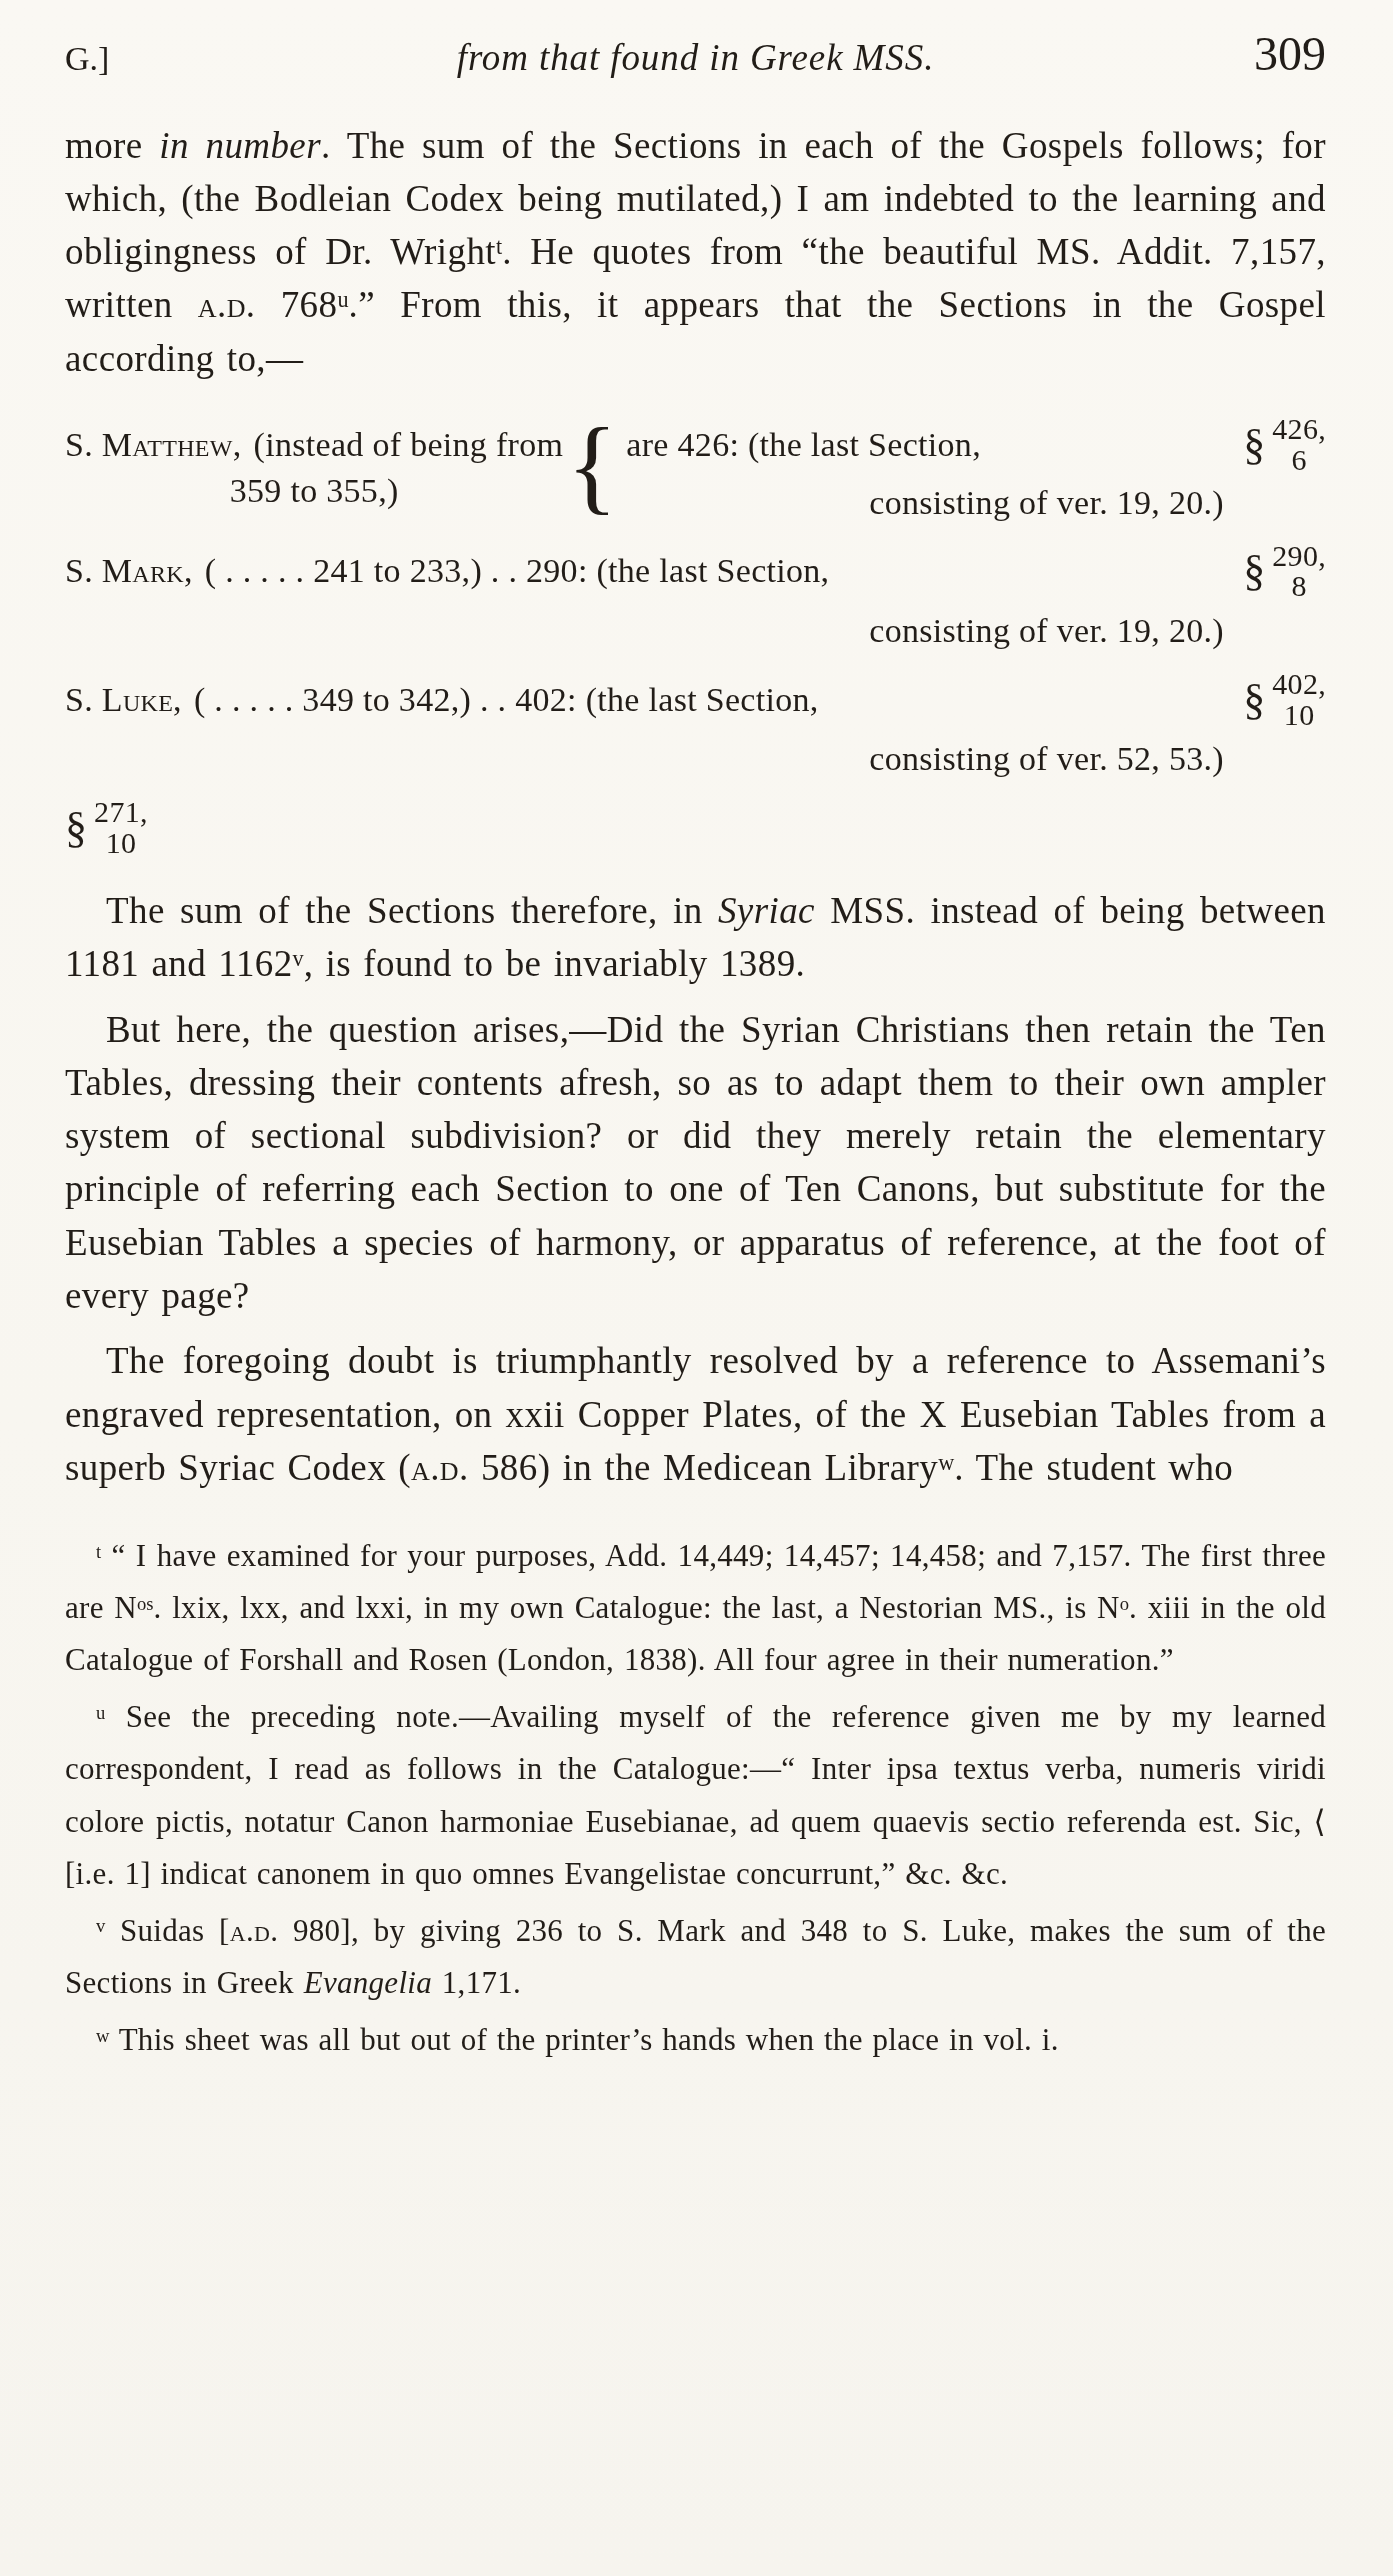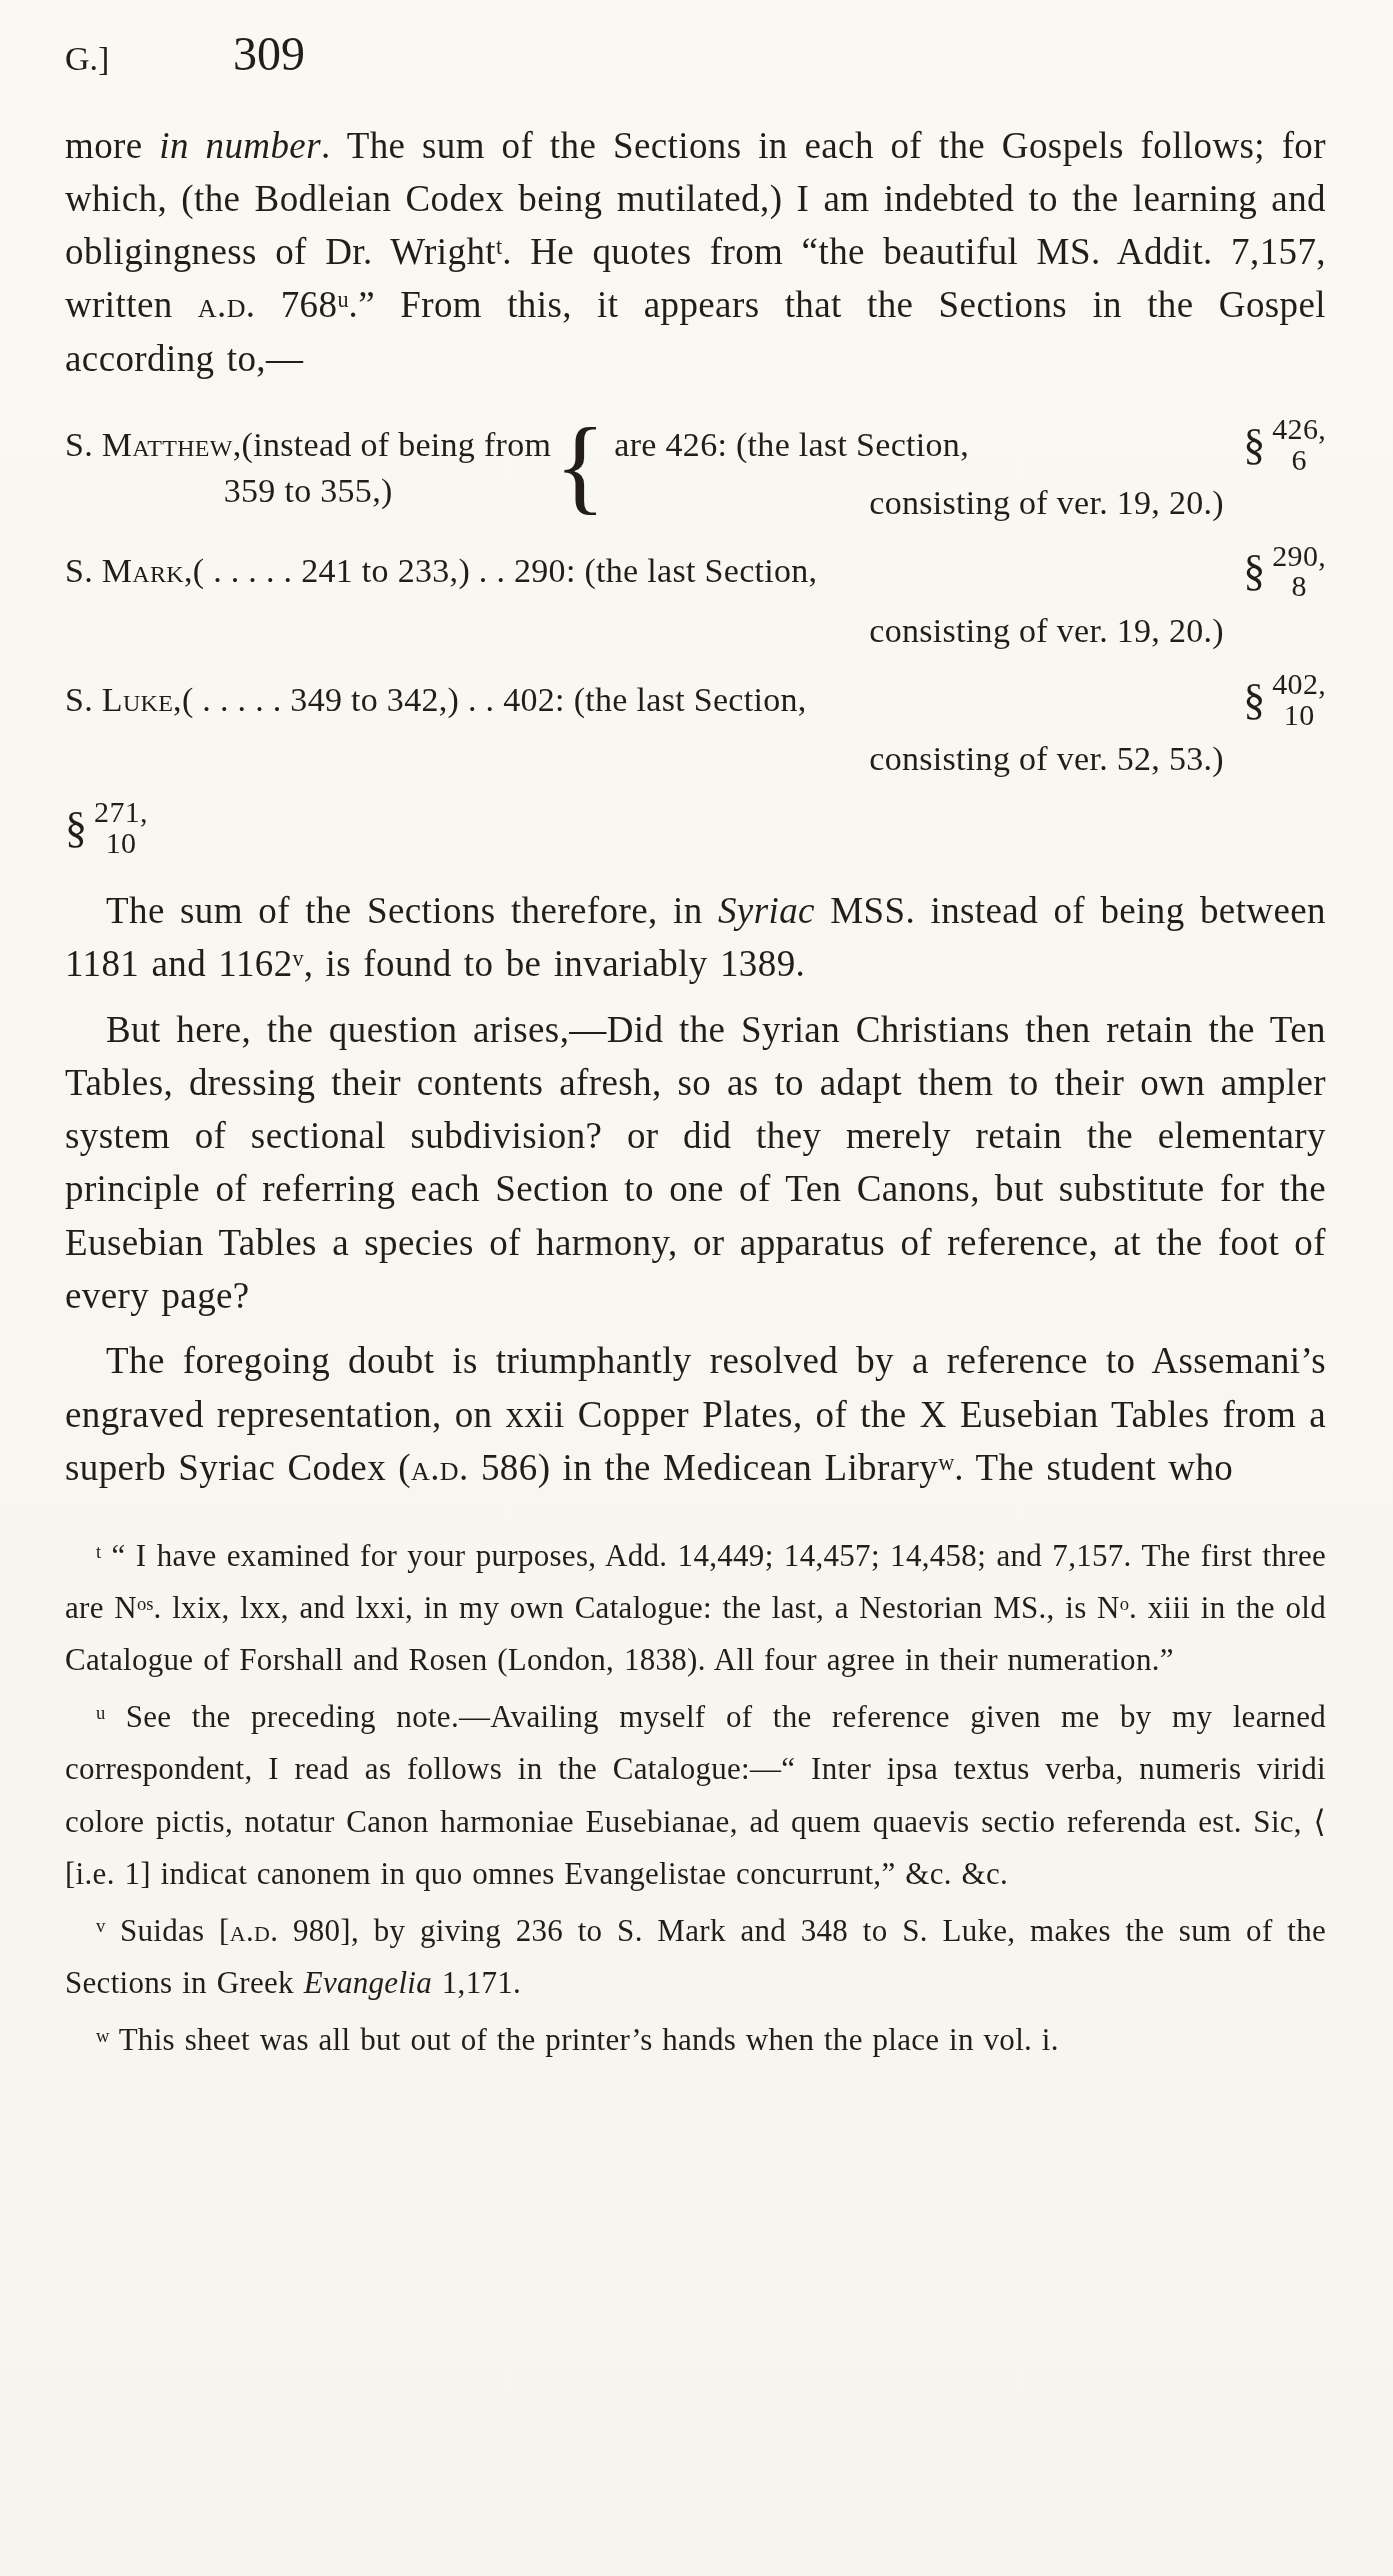--- a/index.html
+++ b/index.html
@@ -35,21 +35,21 @@
   }
   p.indent { text-indent: 41px; }
 
   .sc  { font-variant: small-caps; }
   .it  { font-style: italic; }
   .sup { font-size: 0.60em; position: relative; top: -0.45em; letter-spacing: 0; }
 
   
   .sections { margin: 29px 0 25.6px 0; font-size: 34px; letter-spacing: 0.3px; }
   .sect-row { margin-bottom: 19px; }
-  .name { }
+  .name { margin-right: 12px; }
 
   .s-l1 { display: flex; justify-content: space-between; align-items: center; }
   .s-l2 { text-align: right; padding-right: 102px; margin-top: 10.2px; }
 
   .frac { display: inline-flex; align-items: center; gap: 6.8px; }
   .frac-sign { font-size: 44px; line-height: 1; }
   .frac-stack { display: inline-flex; flex-direction: column; align-items: center; line-height: 1.02; font-size: 30px; }
 
   .matthew { display: flex; align-items: center; }
   .mat-left  { flex: 0 0 auto; max-width: 529px; }
@@ -69,20 +69,21 @@
   }
   .fn { margin: 0 0 5.1px 0; text-indent: 31px; text-align: justify; }
 </style>
 </head>
 <body>
 
 <div class="page">
 
   <div class="header">
     <span class="sig">G.]</span>
+    <span class="running-title">from that found in Greek MSS.</span>
     <span class="pageno">309</span>
   </div>
 
   <p class="body-para"><span>more </span><span class="it">in number</span><span>.  The sum of the Sections in each of the Gospels follows; for which, (the Bodleian Codex being mutilated,) I am indebted to the learning and obligingness of Dr. Wright</span><span class="sup">t</span><span>.  He quotes from “the beautiful MS. Addit. 7,157, written </span><span class="sc">a.d.</span><span> 768</span><span class="sup">u</span><span>.”  From this, it appears that the Sections in the Gospel according to,—</span></p>
 
   <div class="sections">
 
     <div class="sect-row matthew">
       <div class="mat-left">
         <div class="mat-l1">

